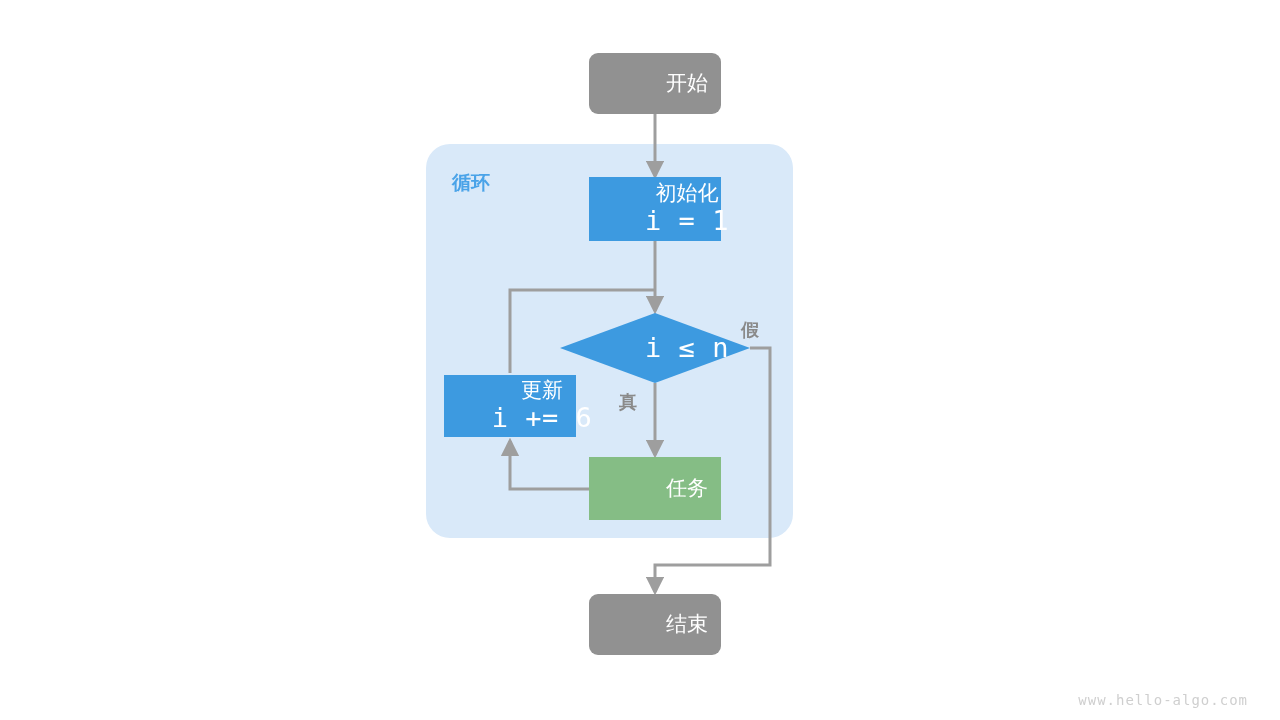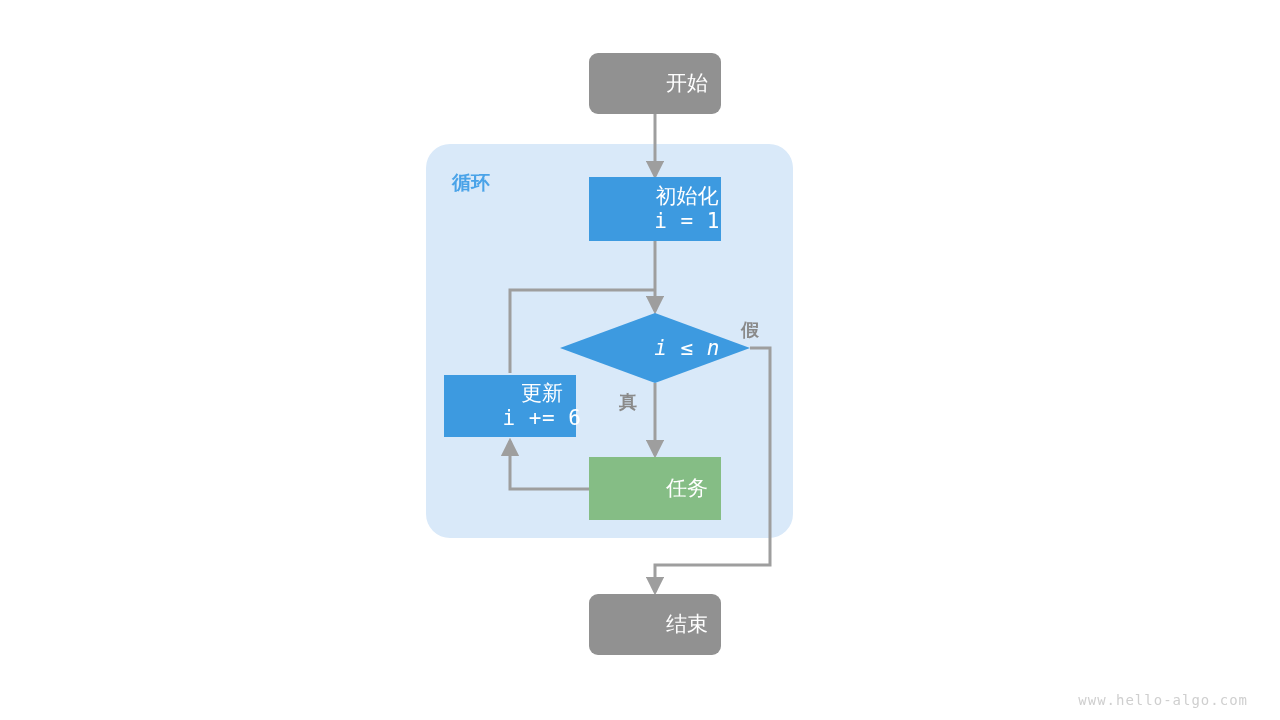--- a/index.html
+++ b/index.html
@@ -39,21 +39,21 @@
     pointer-events: none;
     line-height: 1.18;
     padding-left: 32px;
   }
   .cjk {
     font-family: "DejaVu Sans", "Liberation Sans", sans-serif;
     font-size: 21px;
   }
   .mono {
     font-family: "DejaVu Sans Mono", "Liberation Mono", monospace;
-    font-size: 21px;
+    font-size: 27px;
     letter-spacing: 0.5px;
   }
   .edge-label {
     position: absolute;
     color: #8a8a8a;
     font-family: "DejaVu Sans", "Liberation Sans", sans-serif;
     font-size: 18px;
     font-weight: bold;
     white-space: nowrap;
   }
@@ -120,21 +120,21 @@
 
   <div class="node-text" style="left:589px; top:53px; width:132px; height:61px;">
     <span class="cjk">开始</span>
   </div>
 
   <div class="node-text" style="left:589px; top:177px; width:132px; height:64px;">
     <span class="cjk">初始化</span>
     <span class="mono">i = 1</span>
   </div>
 
-  <div class="node-text" style="left:560px; top:313px; width:190px; height:70px;font-style:italic;">
+  <div class="node-text" style="left:560px; top:313px; width:190px; height:70px;">
     <span class="mono">i ≤ n</span>
   </div>
 
   <div class="node-text" style="left:444px; top:375px; width:132px; height:62px;border-radius:6px;">
     <span class="cjk">更新</span>
     <span class="mono">i += 6</span>
   </div>
 
   <div class="node-text" style="left:589px; top:457px; width:132px; height:63px;">
     <span class="cjk">任务</span>

